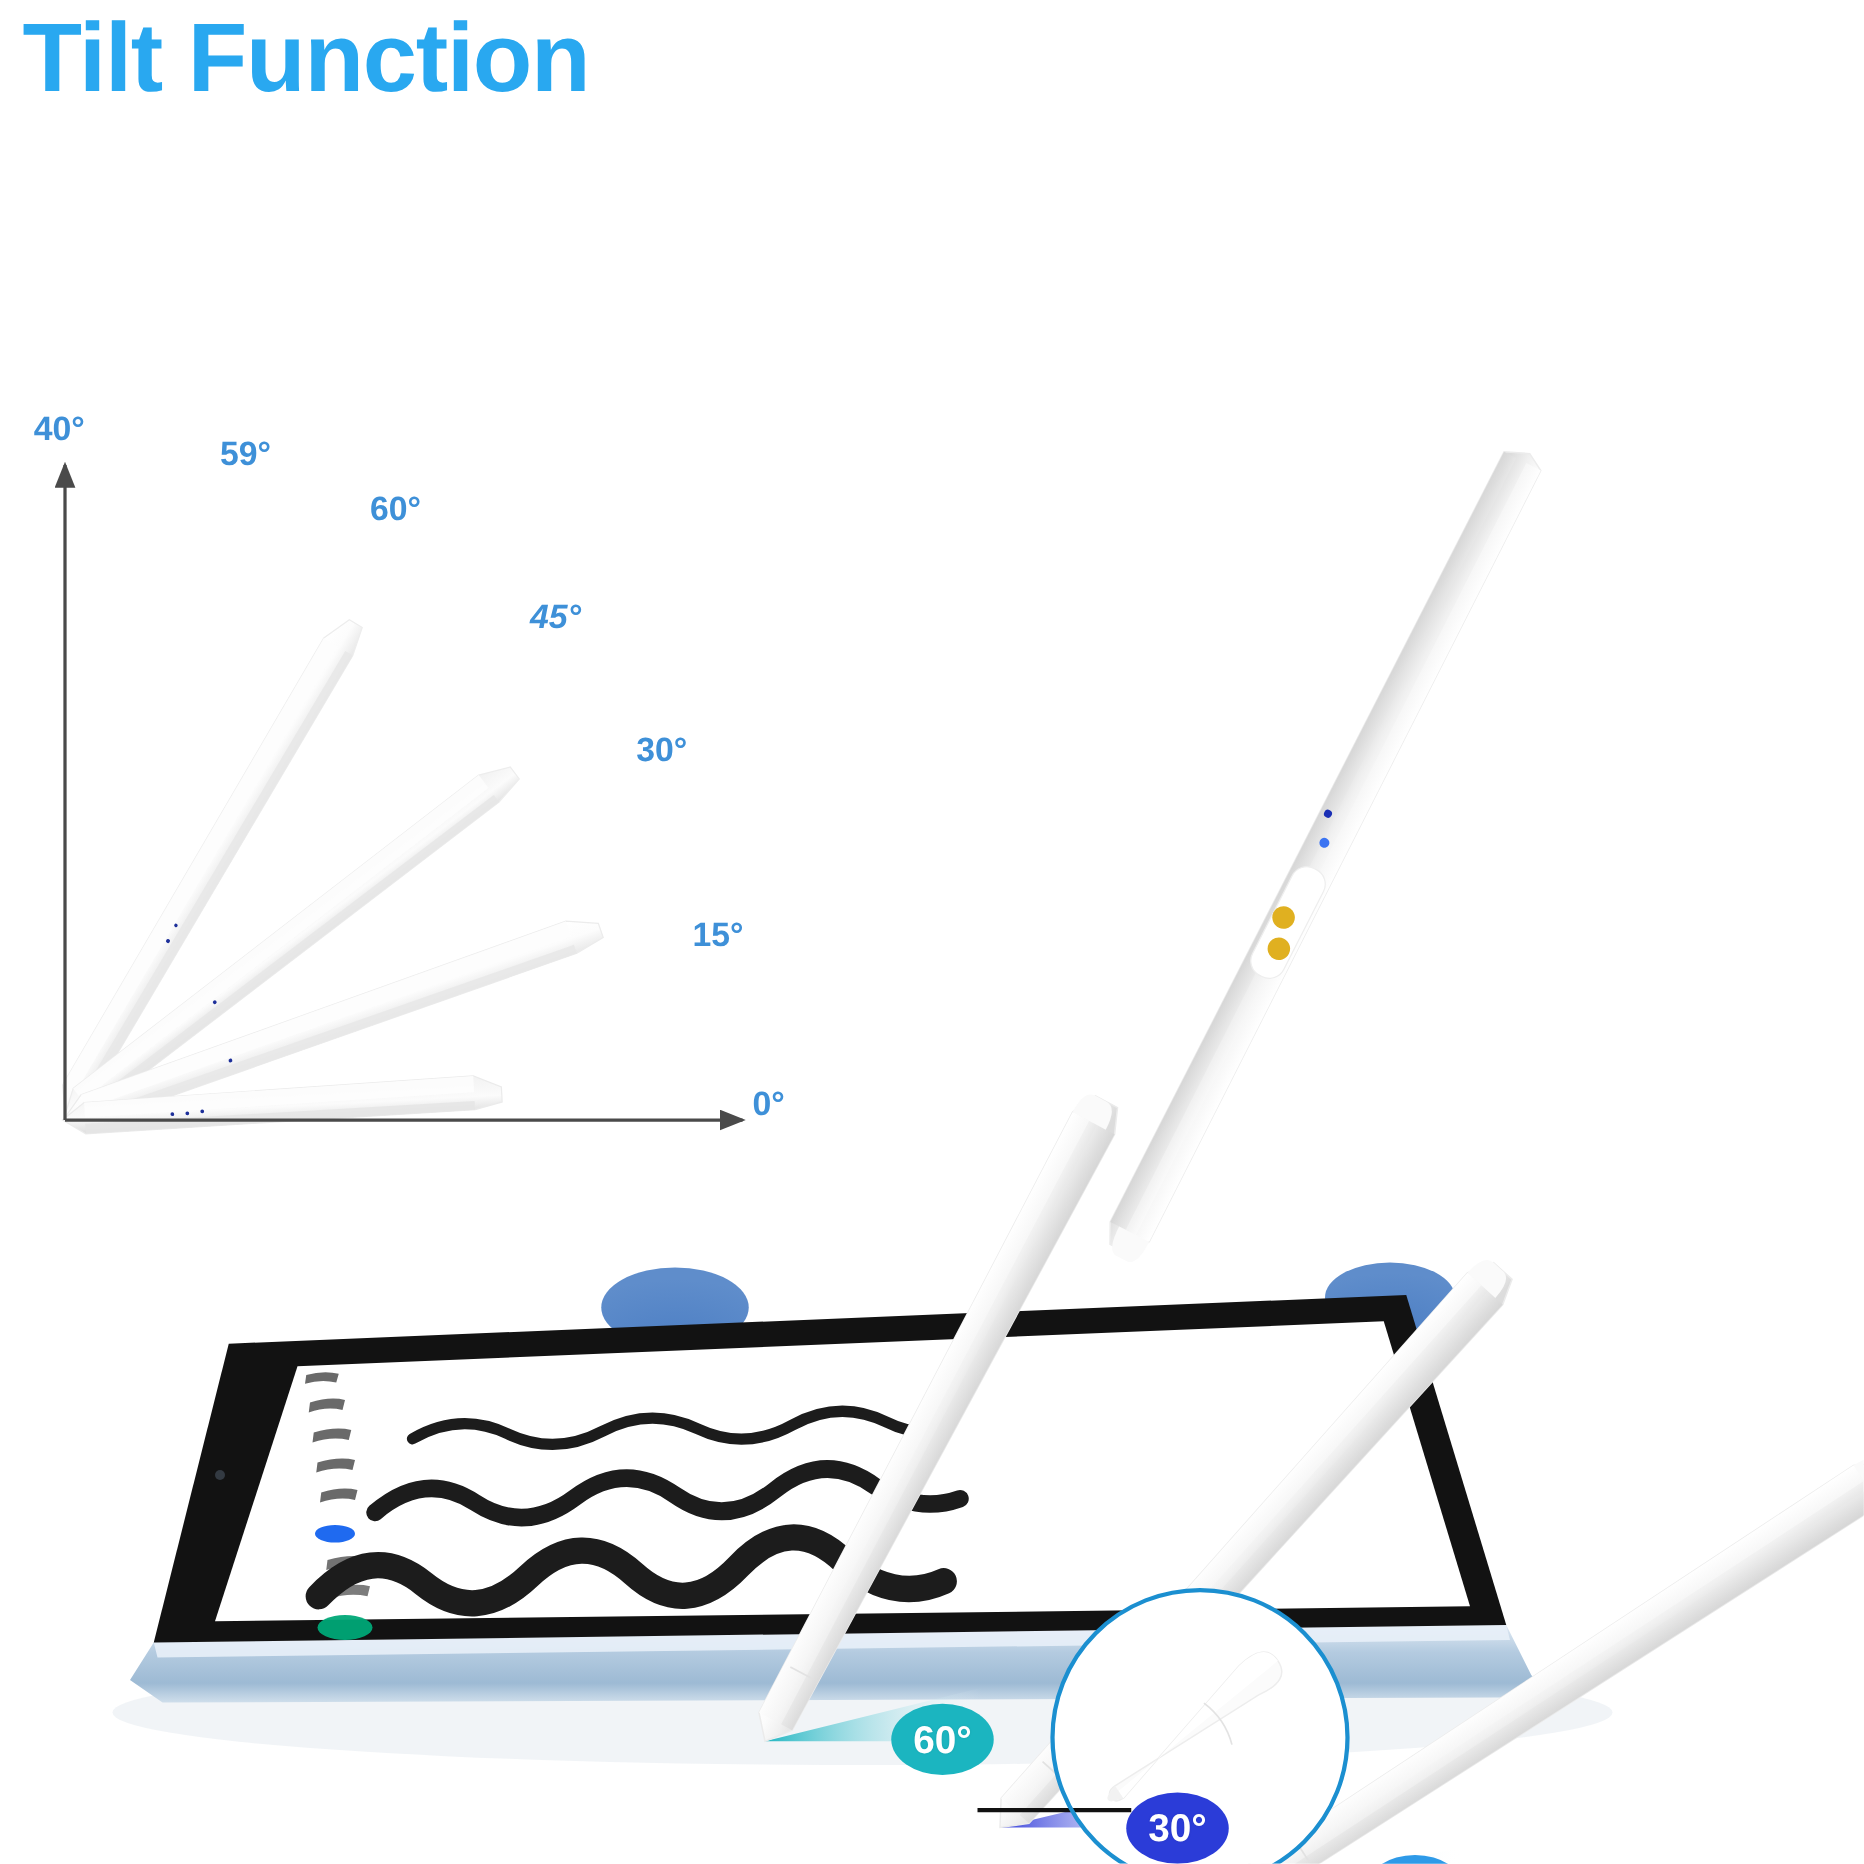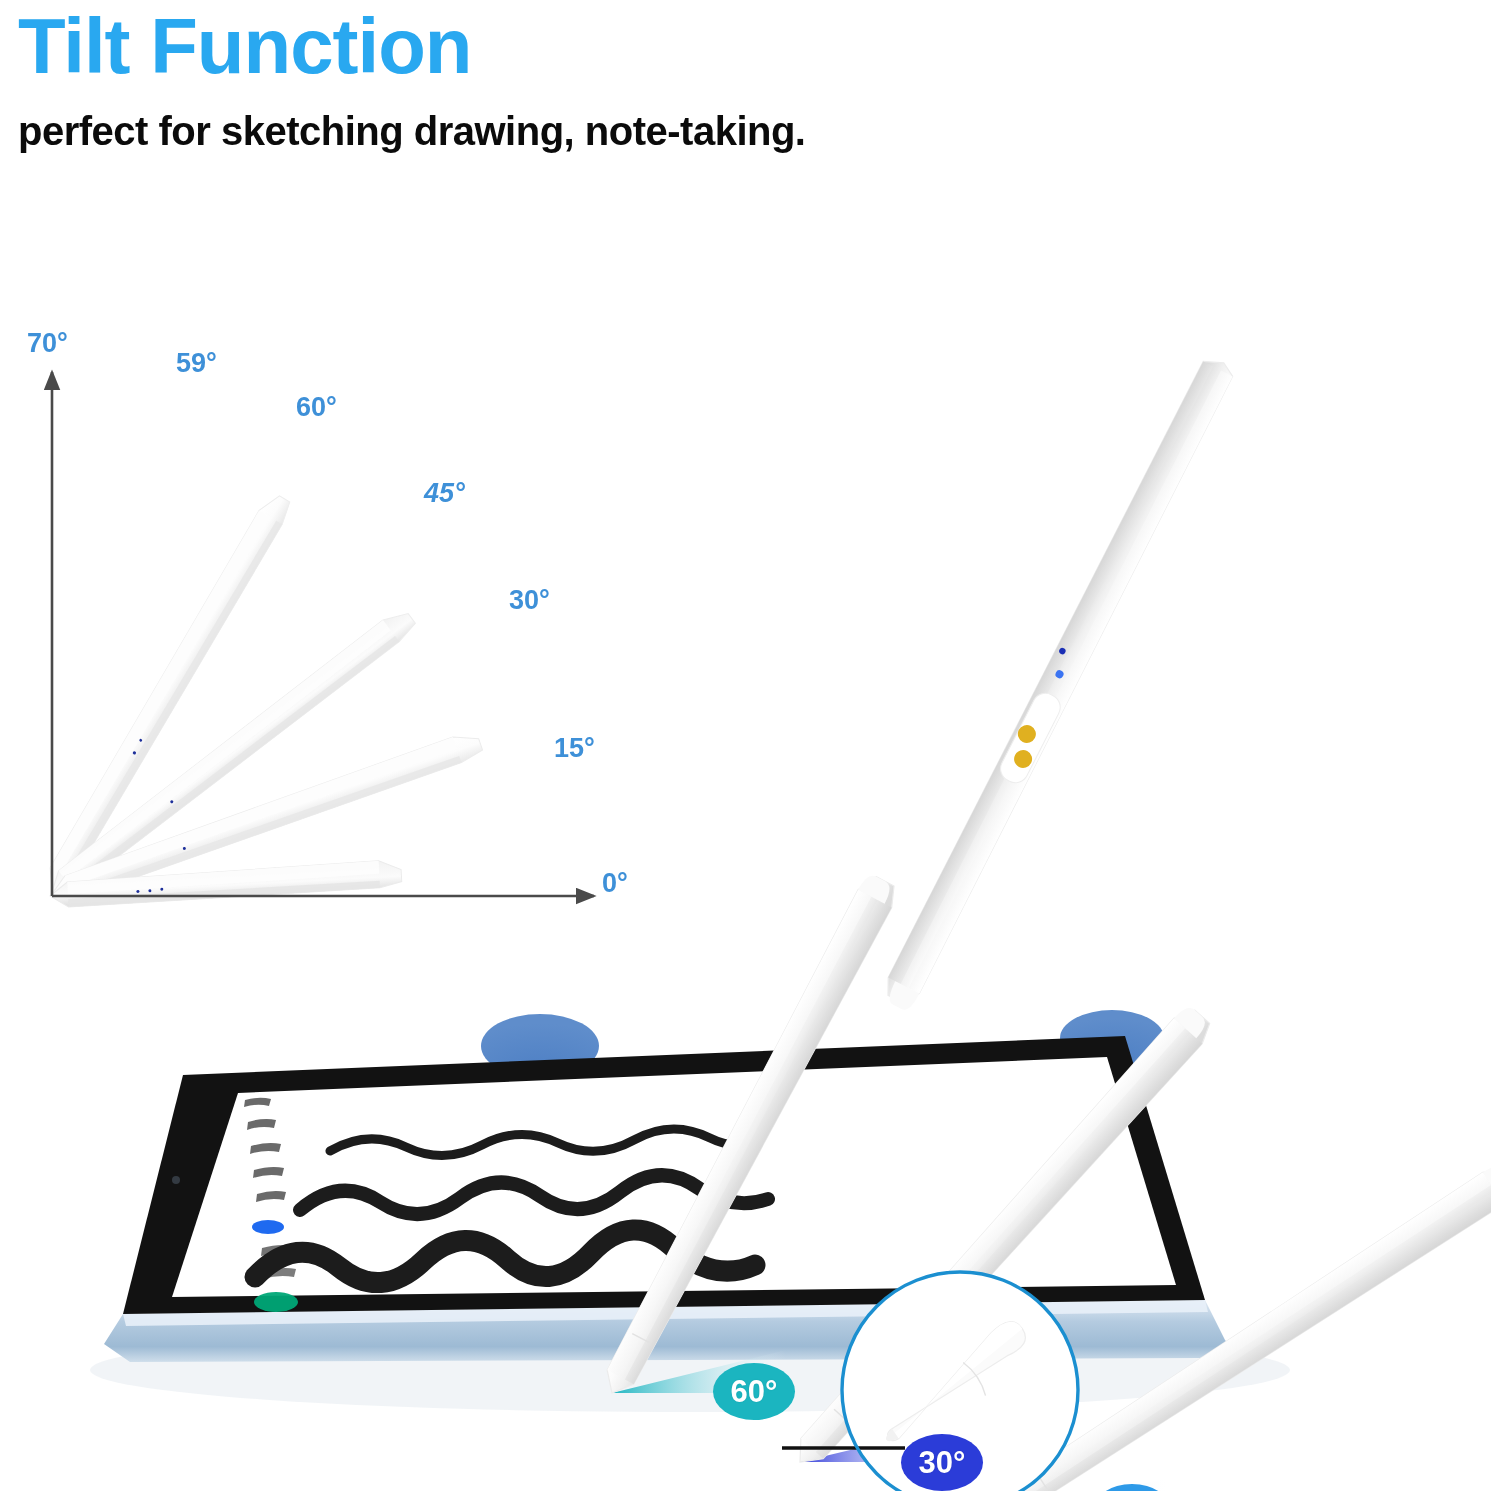--- a/index.html
+++ b/index.html
@@ -91,21 +91,20 @@
   }
 </style>
 </head>
 <body>
 
 <div id="page">
 
   <div id="header">
     <div id="title">Tilt Function</div>
     <div id="subtitle">
-      <span class="sub-line">perfect for sketching drawing, note-taking.</span>
     </div>
   </div>
 
   <div id="fan-diagram">
     <svg id="fan-svg" viewBox="0 0 660 580">
       <defs>
         <linearGradient id="penShadeA" x1="0" y1="0" x2="0" y2="1">
           <stop offset="0%" stop-color="#ffffff"></stop>
           <stop offset="48%" stop-color="#fcfcfc"></stop>
           <stop offset="100%" stop-color="#e4e4e4"></stop>
@@ -148,21 +147,21 @@
         <polygon points="18,4 330,2 330,9 18,12" fill="#e5e5e5" opacity="0.85"></polygon>
         <circle cx="88" cy="0" r="1.5" fill="#1d2f9a"></circle>
         <circle cx="100" cy="0" r="1.5" fill="#1d2f9a"></circle>
         <circle cx="112" cy="-1" r="1.5" fill="#1d2f9a"></circle>
       </g>
 
       <line x1="28" y1="566" x2="28" y2="42" stroke="#4a4a4a" stroke-width="2.6" marker-end="url(#arrHead)"></line>
       <line x1="28" y1="566" x2="570" y2="566" stroke="#4a4a4a" stroke-width="2.6" marker-end="url(#arrHead)"></line>
     </svg>
 
-    <div class="fan-label" style="left:3px;  top:-2px;">70°</div>
+    <div class="fan-label" style="left:3px;  top:-2px;">40°</div>
     <div class="fan-label" style="left:152px;top:18px;">59°</div>
     <div class="fan-label" style="left:272px;top:62px;">60°</div>
     <div class="fan-label" style="left:400px;top:148px;font-style:italic;">45°</div>
     <div class="fan-label" style="left:485px;top:255px;">30°</div>
     <div class="fan-label" style="left:530px;top:403px;">15°</div>
     <div class="fan-label" style="left:578px;top:538px;">0°</div>
   </div>
 
   <div id="scene">
     <svg id="scene-svg" viewBox="0 0 1491 1191">

